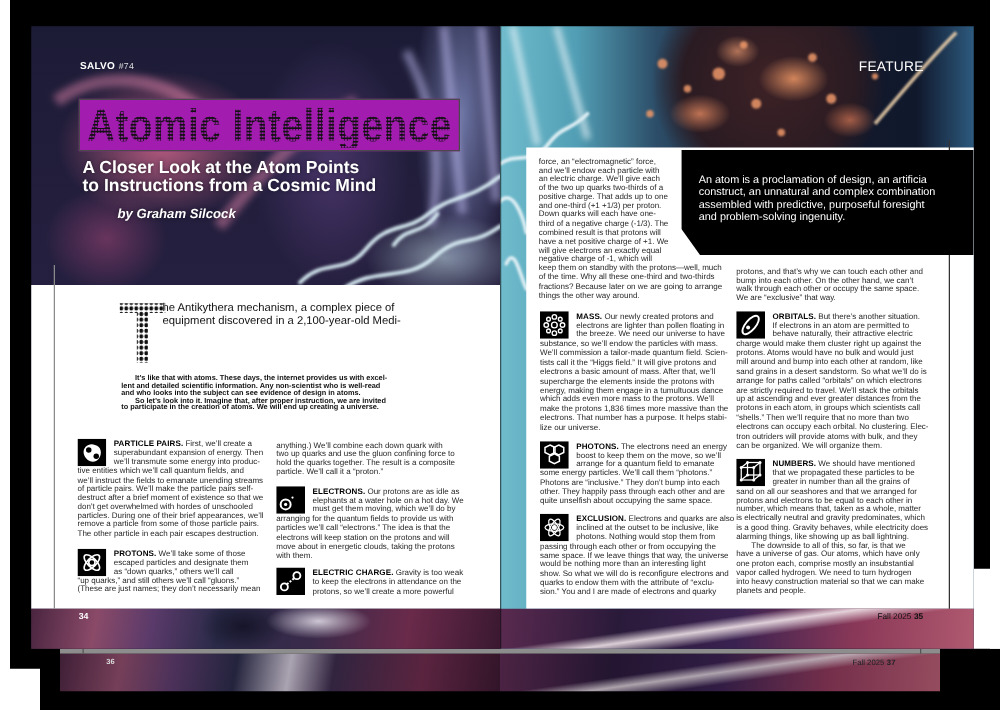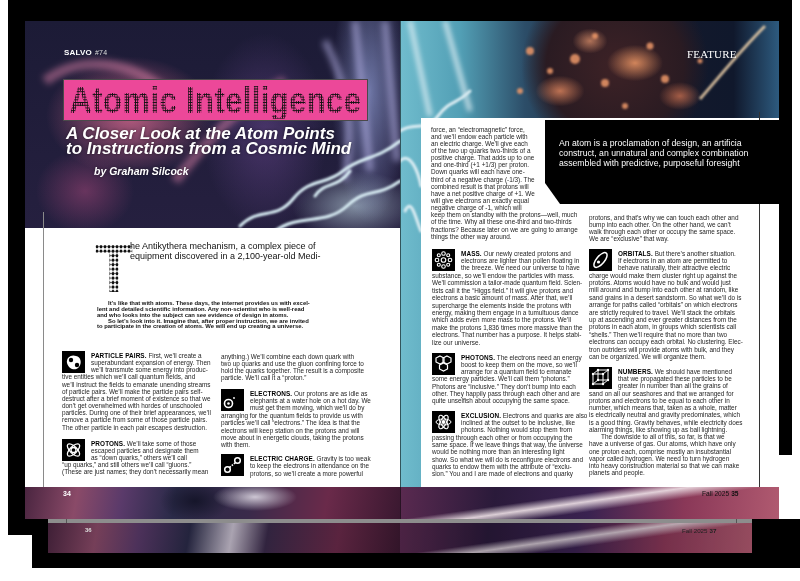--- a/index.html
+++ b/index.html
@@ -41,27 +41,27 @@
       linear-gradient(95deg,#5a2a50 0%,#2a1a3a 25%,#3a2250 50%,#8a3858 75%,#b05a70 100%);}
   .tick{width:1px;background:#555;}
   
   .panel{background:#fff;}
   .vline-l{left:43px;top:212px;width:1px;height:275px;background:#8a8a8a;}
   .vline-r{left:759px;top:112px;width:1px;height:375px;background:#333;}
   .seam{left:400px;top:21px;width:1px;height:498px;background:rgba(0,0,0,.55);}
   
   .masthead{left:64px;top:48px;color:#fff;font-size:8px;font-weight:bold;letter-spacing:.2px;white-space:nowrap;}
   .masthead .iss{font-weight:normal;font-size:7px;color:#ddd;margin-left:3px;}
-  .title-box{left:63px;top:79px;width:303px;height:40px;background:#ec4899;border:1px solid #4a4a4a;display:flex;align-items:center;justify-content:center;overflow:hidden;}
+  .title-box{left:63px;top:79px;width:303px;height:40px;background:#a21caf;border:1px solid #4a4a4a;display:flex;align-items:center;justify-content:center;overflow:hidden;}
   .dots{color:transparent;-webkit-background-clip:text;background-clip:text;
     background-image:radial-gradient(circle,#111 0 50%,rgba(0,0,0,0) 62%);}
   .title{font-size:31px;font-weight:bold;letter-spacing:.4px;white-space:nowrap;line-height:31px;background-size:2.3px 2.3px;transform:scale(1,1.18);}
-  .subtitle{left:66px;top:126px;color:#fff;font-size:17px;font-weight:bold;font-style:italic;line-height:15px;white-space:nowrap;text-shadow:0 0 3px rgba(0,0,0,.5);}
+  .subtitle{left:66px;top:126px;color:#fff;font-size:14px;font-weight:bold;line-height:15px;white-space:nowrap;text-shadow:0 0 3px rgba(0,0,0,.5);}
   .byline{left:83px;top:165px;color:#fff;font-size:10.5px;font-weight:bold;font-style:italic;white-space:nowrap;text-shadow:0 0 3px rgba(0,0,0,.5);margin-left:11px;}
-  .feature{left:687px;top:48px;color:#fff;font-size:11px;white-space:nowrap;letter-spacing:.2px;font-family:Liberation Serif, serif;}
+  .feature{left:687px;top:48px;color:#fff;font-size:11px;white-space:nowrap;letter-spacing:.2px;}
   
   .dropcap{left:95px;top:240px;font-size:62px;font-weight:bold;line-height:50px;height:50px;background-size:4px 4px;transform-origin:top left;transform:scale(1,1.12);}
   .lead{left:130px;top:241px;font-size:9px;font-weight:normal;line-height:10px;color:#111;}
   .lead .ln{height:10px;line-height:10px;}
   .intro-body{left:97px;top:301px;font-size:5.9px;font-weight:bold;color:#111;}
   .intro-body .ln{height:5.85px;line-height:5.85px;}
   .intro-body .ind{padding-left:11px;}
   
   .txt{font-size:6.4px;color:#1e1e1e;--lh:7.3px;}
   .txt .ln{height:var(--lh);line-height:var(--lh);white-space:nowrap;}
@@ -274,20 +274,21 @@
 <div class="abs seam"></div>
 <div class="abs vline-r"></div>
 
 <div class="abs feature">FEATURE</div>
 
 <div class="abs pq">
   <div class="pq-text">
       <div class="ln">An atom is a proclamation of design, an artificia</div>
       <div class="ln">construct, an unnatural and complex combination</div>
       <div class="ln">assembled with predictive, purposeful foresight</div>
+      <div class="ln">and problem-solving ingenuity.</div>
     </div>
 </div>
 
 <div class="abs txt" style="left:431px;top:125.6px;width:150px;--lh:7.15px;">
     <div class="ln">force, an “electromagnetic” force,</div>
     <div class="ln">and we’ll endow each particle with</div>
     <div class="ln">an electric charge. We’ll give each</div>
     <div class="ln">of the two up quarks two-thirds of a</div>
     <div class="ln">positive charge. That adds up to one</div>
     <div class="ln">and one-third (+1 +1/3) per proton.</div>

